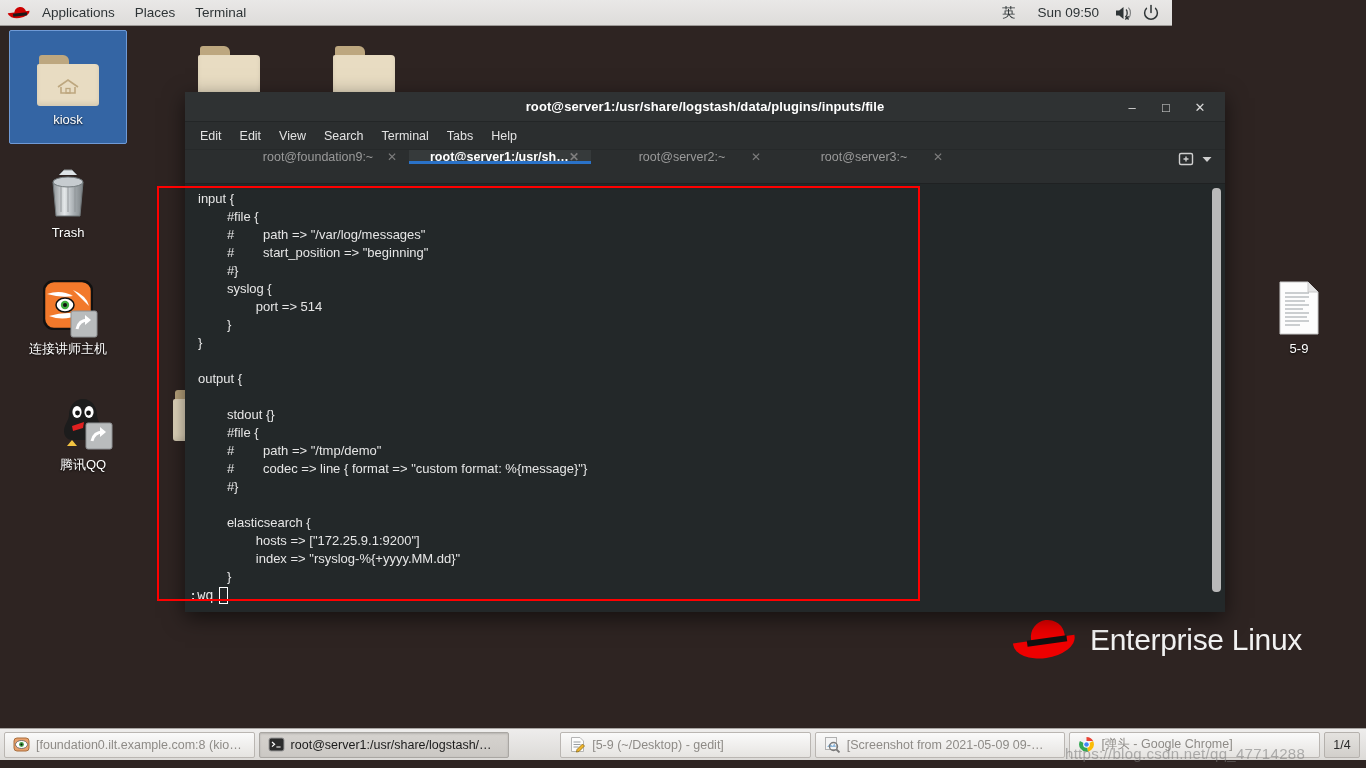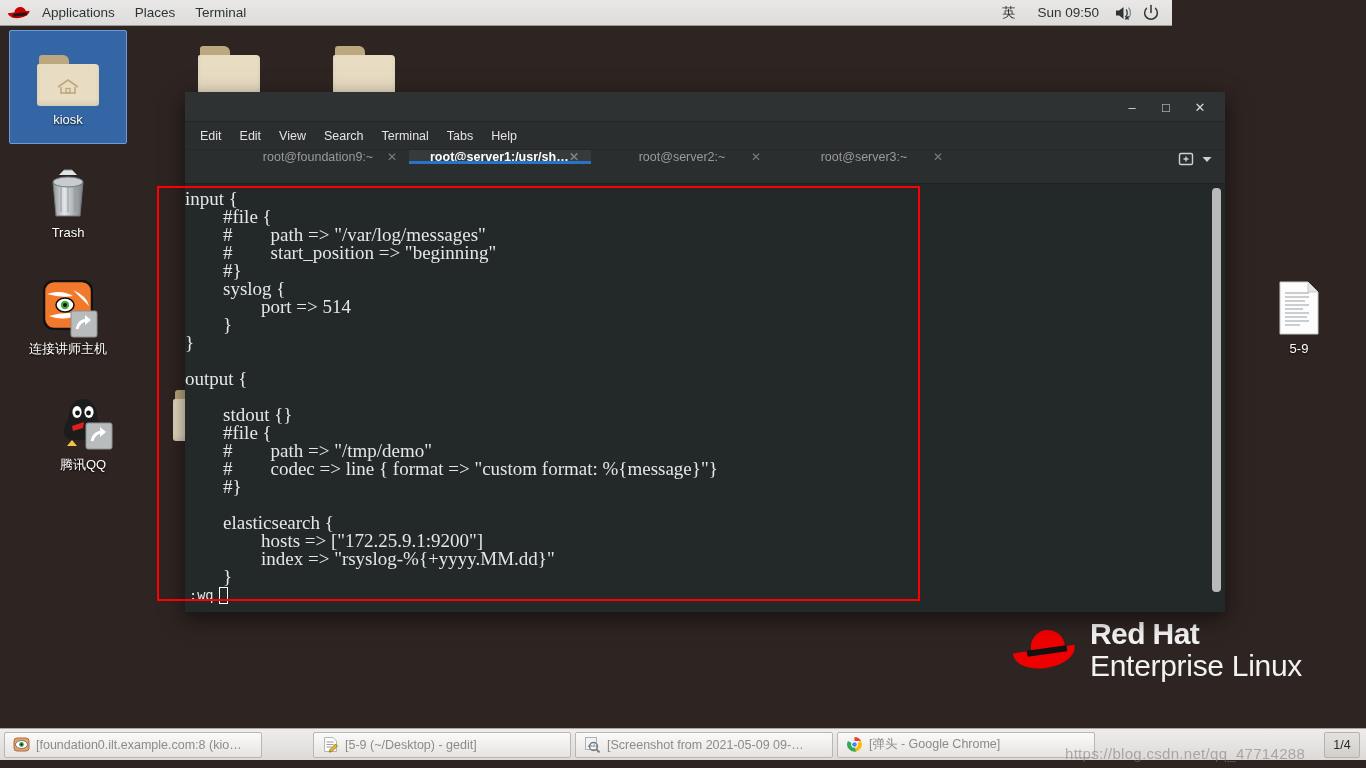--- a/index.html
+++ b/index.html
@@ -140,25 +140,25 @@
   #tab-extra {
     margin-left: auto; display: flex; align-items: center; gap: 4px; padding-right: 10px;
   }
   #term-body {
     position: relative;
     height: 428px;
     background: #232829;
     overflow: hidden;
   }
   #term-text {
-    font-family: Liberation Serif, serif;
-    font-size: 19px; line-height: 18px;
+    font-family: Liberation Sans, sans-serif;
+    font-size: 13px; line-height: 18px;
     color: #e6e6e6;
     white-space: pre;
-    padding: 6px 0 0 0;
+    padding: 6px 0 0 13px;
   }
   #term-scroll {
     position: absolute; right: 4px; top: 4px; width: 9px; height: 412px;
     background: #232829;
   }
   #term-scroll .thumb {
     position: absolute; left: 0; top: 0; width: 9px; height: 404px;
     background: #b9b9b9; border-radius: 4px;
   }
   #cursor-block {
@@ -373,28 +373,28 @@
   <div class="lbl">5-9</div>
 </div>
 
 <div id="rhel-brand">
   <div class="rh-hat-big">
     <div class="brim"></div>
       <div class="crown"></div>
       <div class="band"></div>
   </div>
   <div id="rhel-text">
-    <div id="rhel-l1">Red Hat</div>
     <div id="rhel-l2">Enterprise Linux</div>
   </div>
 </div>
 
 <div id="term-win">
 
   <div id="term-titlebar">
+    <div id="term-title">root@server1:/usr/share/logstash/data/plugins/inputs/file</div>
     <div id="win-btns">
       <div class="wb">‒</div>
       <div class="wb">□</div>
       <div class="wb">✕</div>
     </div>
   </div>
 
   <div id="term-menubar">
     <div class="mi">Edit</div>
     <div class="mi">Edit</div>
@@ -473,20 +473,30 @@
       <svg width="17" height="17" viewBox="0 0 17 17">
         <rect x="1" y="2" width="15" height="13" rx="3" fill="#e8a06b" stroke="#a86f3e" stroke-width="1"></rect>
         <ellipse cx="8.5" cy="8.5" rx="6" ry="4" fill="#ffffff" stroke="#5c5c5c" stroke-width=".8"></ellipse>
         <circle cx="8.5" cy="8.5" r="2.4" fill="#43a047"></circle>
         <circle cx="8.5" cy="8.5" r="1" fill="#111"></circle>
       </svg>
     </span>
     <span class="tb-label">[foundation0.ilt.example.com:8 (kio…</span>
   </div>
 
+  <div class="task-btn active" style="width:258px;">
+    <span class="tb-ico">
+      <svg width="17" height="17" viewBox="0 0 17 17">
+        <rect x="1" y="2" width="15" height="13" rx="2" fill="#2b2b2b" stroke="#9a9a9a" stroke-width="1"></rect>
+        <path d="M4 6 l2.6 2.3 L4 10.6" stroke="#ffffff" stroke-width="1.2" fill="none"></path>
+        <path d="M8.4 11h4.2" stroke="#ffffff" stroke-width="1.2"></path>
+      </svg>
+    </span>
+    <span class="tb-label">root@server1:/usr/share/logstash/…</span>
+  </div>
 
   <div class="task-btn" style="width:258px;margin-left:47px;">
     <span class="tb-ico">
       <svg width="17" height="17" viewBox="0 0 17 17">
         <path d="M2.5 1.5h8.5l3.5 3.5v10.5H2.5z" fill="#fcfcfc" stroke="#b5b5b5" stroke-width="1"></path>
         <g stroke="#8e9396" stroke-width=".9">
             <path d="M4.5 6h7M4.5 8.5h7M4.5 11h5"></path>
           </g>
         <path d="M8 13.5 l5.5 -5.5 l2 2 l-5.5 5.5 l-2.6 .6z" fill="#f0b429" stroke="#8a6d1f" stroke-width=".8"></path>
       </svg>

